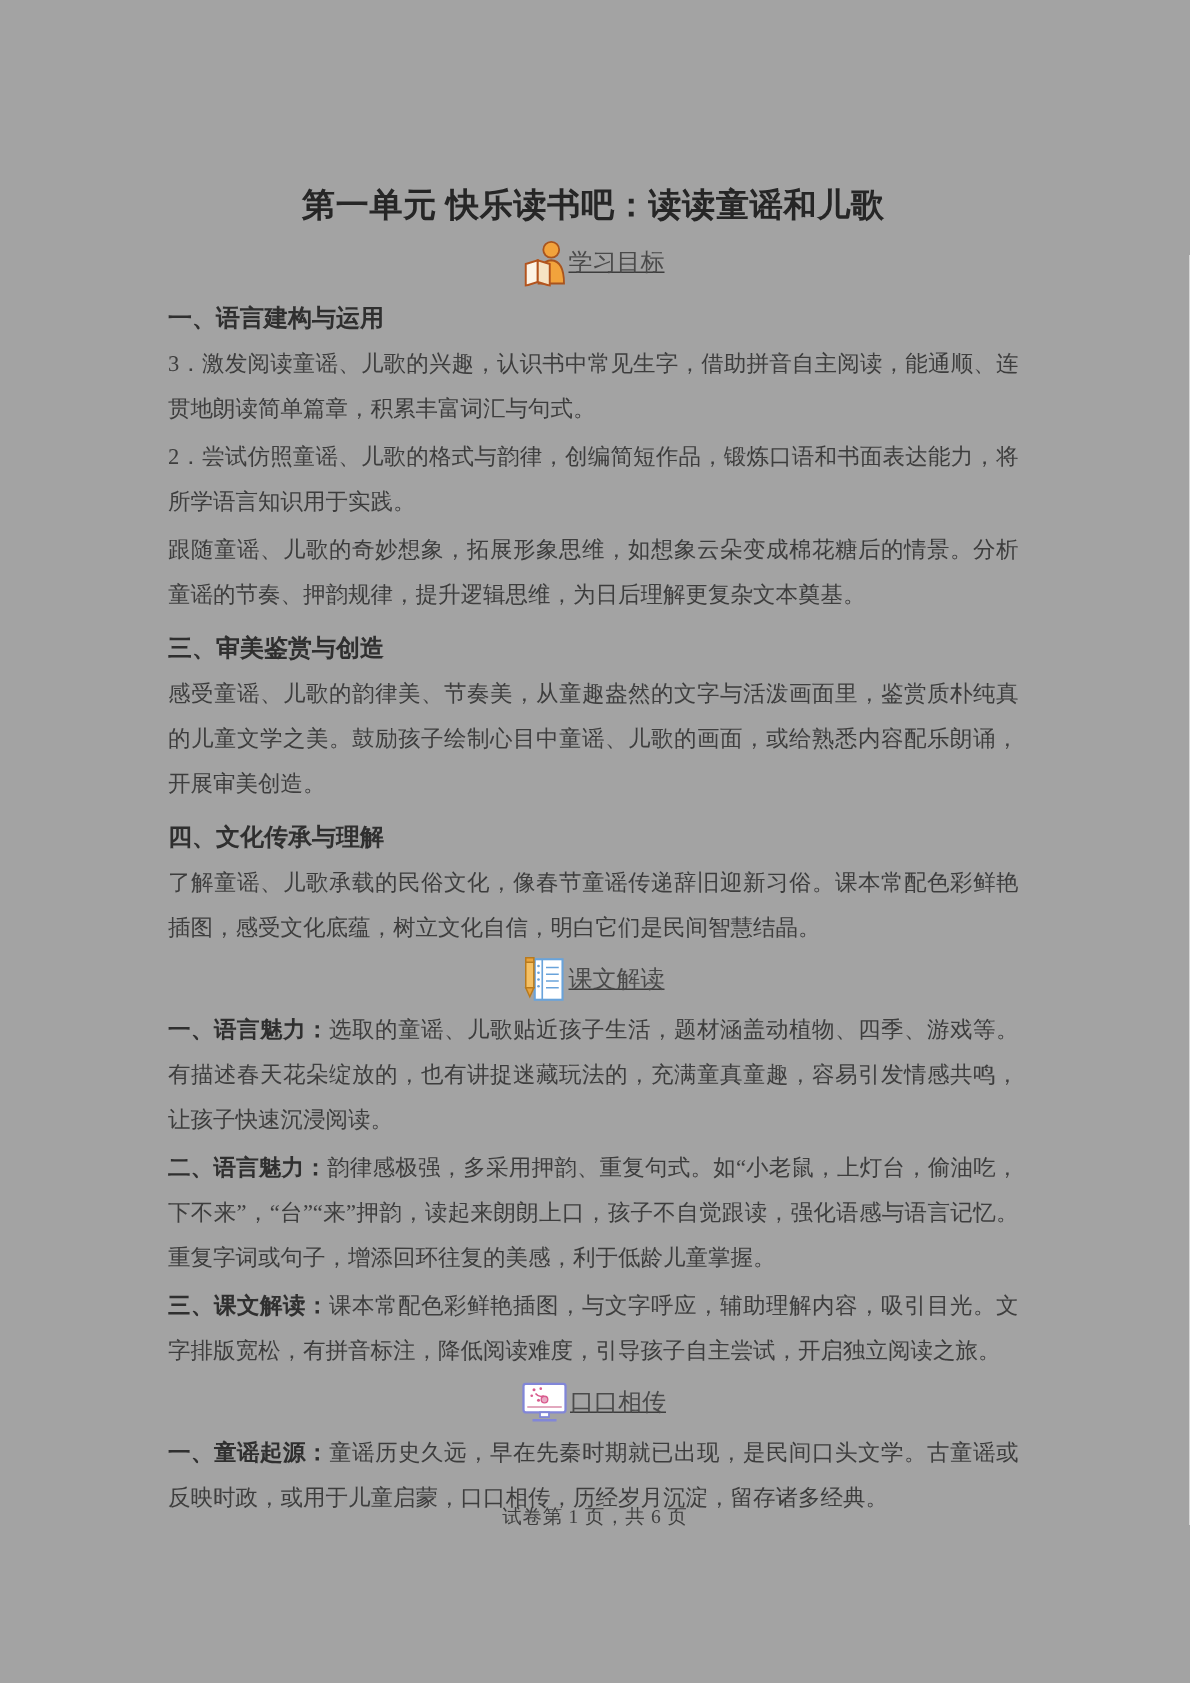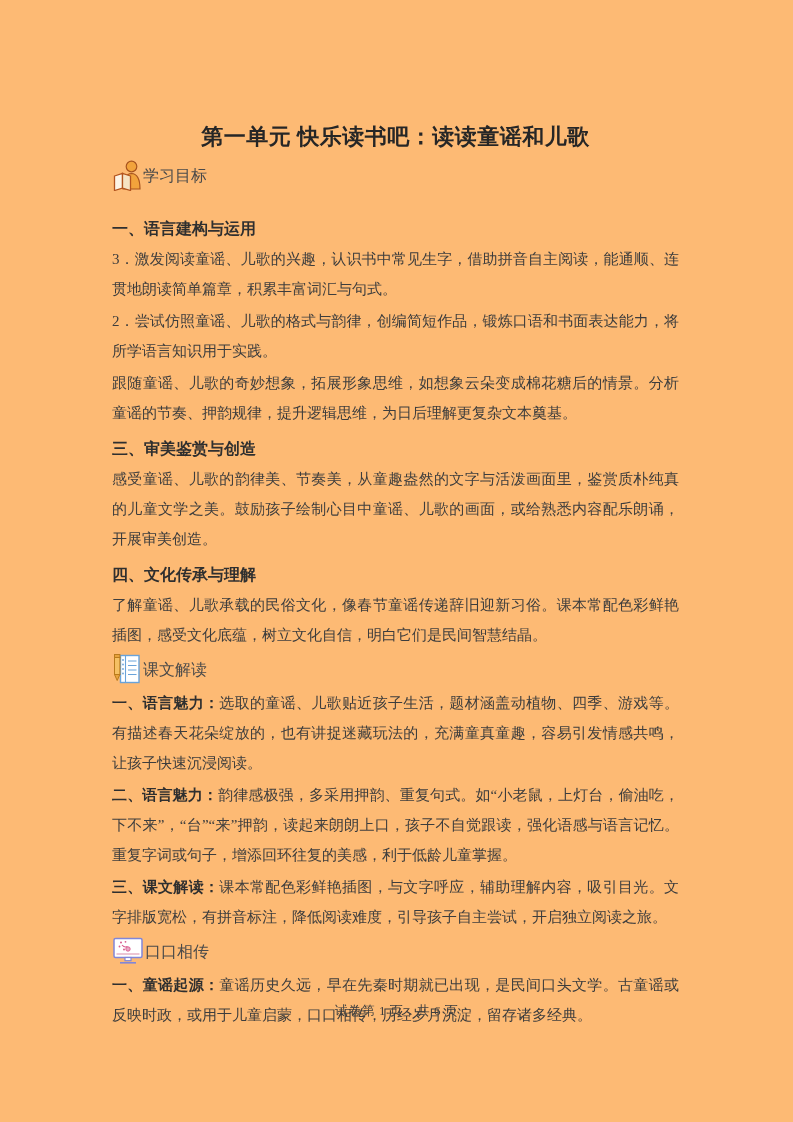--- a/index.html
+++ b/index.html
@@ -5,62 +5,64 @@
   html, body {
     margin: 0;
     padding: 0;
     background: #ffffff;
   }
   .page {
     position: relative;
     width: 793px;
     height: 1122px;
     margin: 0 auto;
-    background: #fdba74;
+    background: #a3a3a3;
     box-sizing: border-box;
     padding: 122px 114px 0 112px;
     font-family: "Liberation Serif", "DejaVu Serif", serif;
     color: #3d3d3d;
     overflow: hidden;
   }
   .doc-title {
     margin: 0 0 6px 0;
     font-size: 22px;
     line-height: 30px;
     font-weight: 700;
     text-align: center;
     color: #262626;
     letter-spacing: 0.5px;
   }
   .badge-row {
     display: flex;
+    justify-content: center;
     align-items: center;
     gap: 1px;
     height: 34px;
     margin: 0 0 2px 0;
+    text-decoration: underline;
   }
   .badge-row .icon {
     display: inline-flex;
     align-items: center;
   }
   .badge-label {
     font-size: 16px;
     color: #4a4a4a;
     line-height: 1;
     padding-top: 2px;
   }
   h2.sec-heading {
     margin: 8px 0 2px 0;
     font-size: 16px;
     line-height: 26px;
     font-weight: 700;
     color: #2f2f2f;
   }
   h2.sec-heading.first {
-    margin-top: 24px;
+    margin-top: 8px;
   }
   p.body-para {
     margin: 0 0 2px 0;
     font-size: 15px;
     line-height: 30px;
     text-align: justify;
     color: #3d3d3d;
   }
   p.body-para b.lead {
     font-weight: 700;

